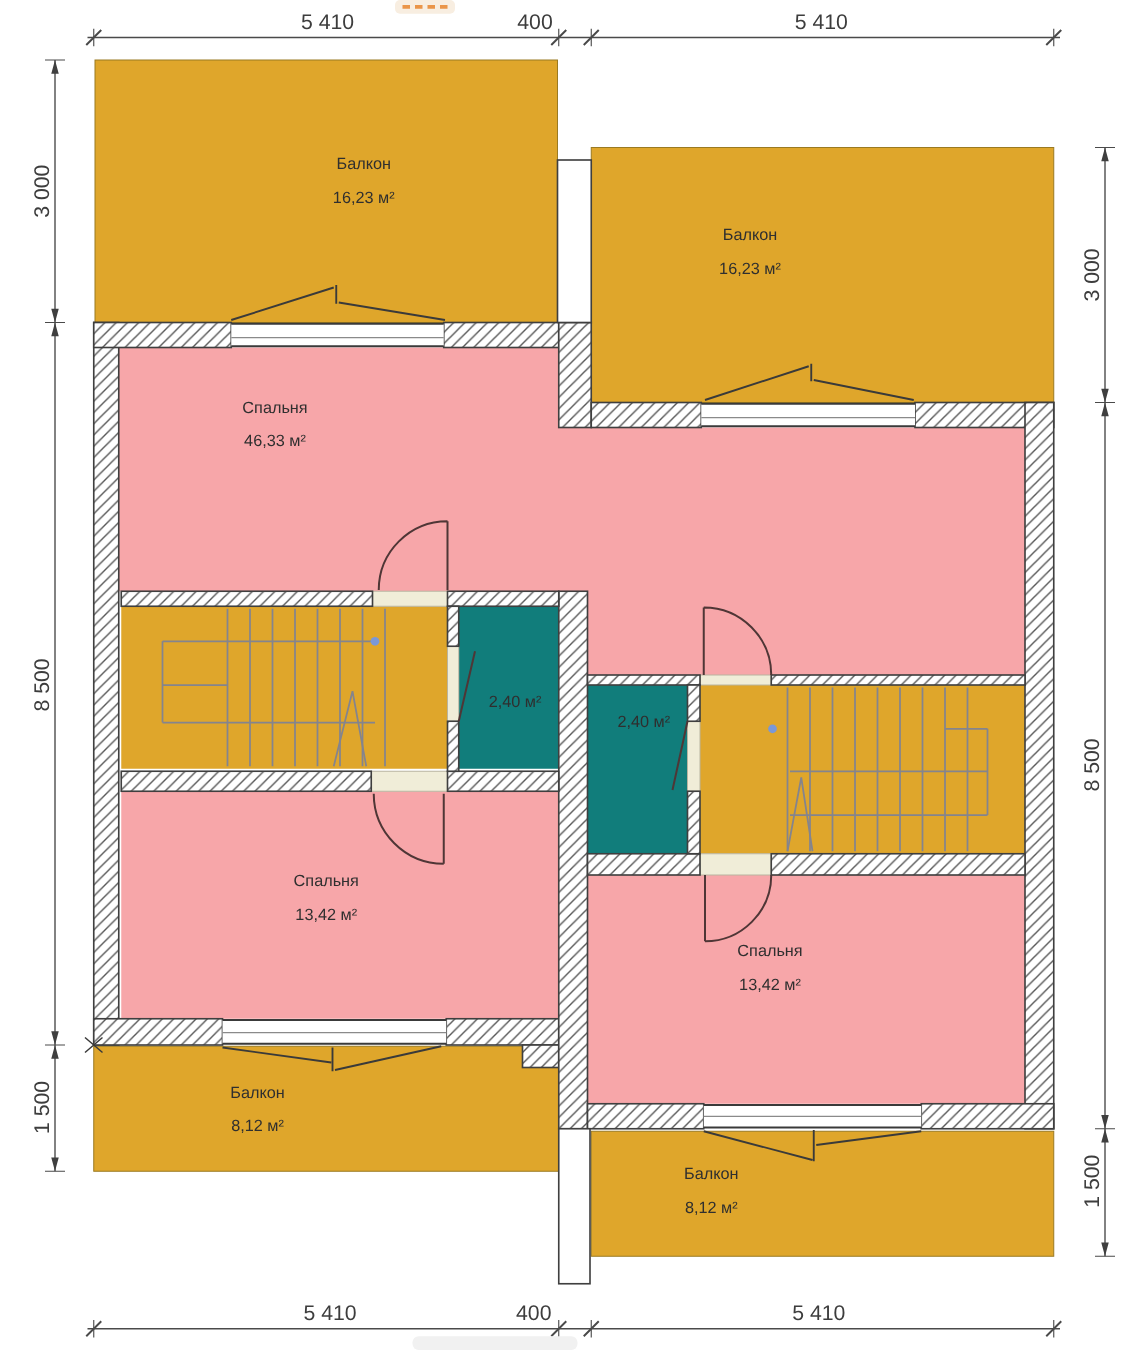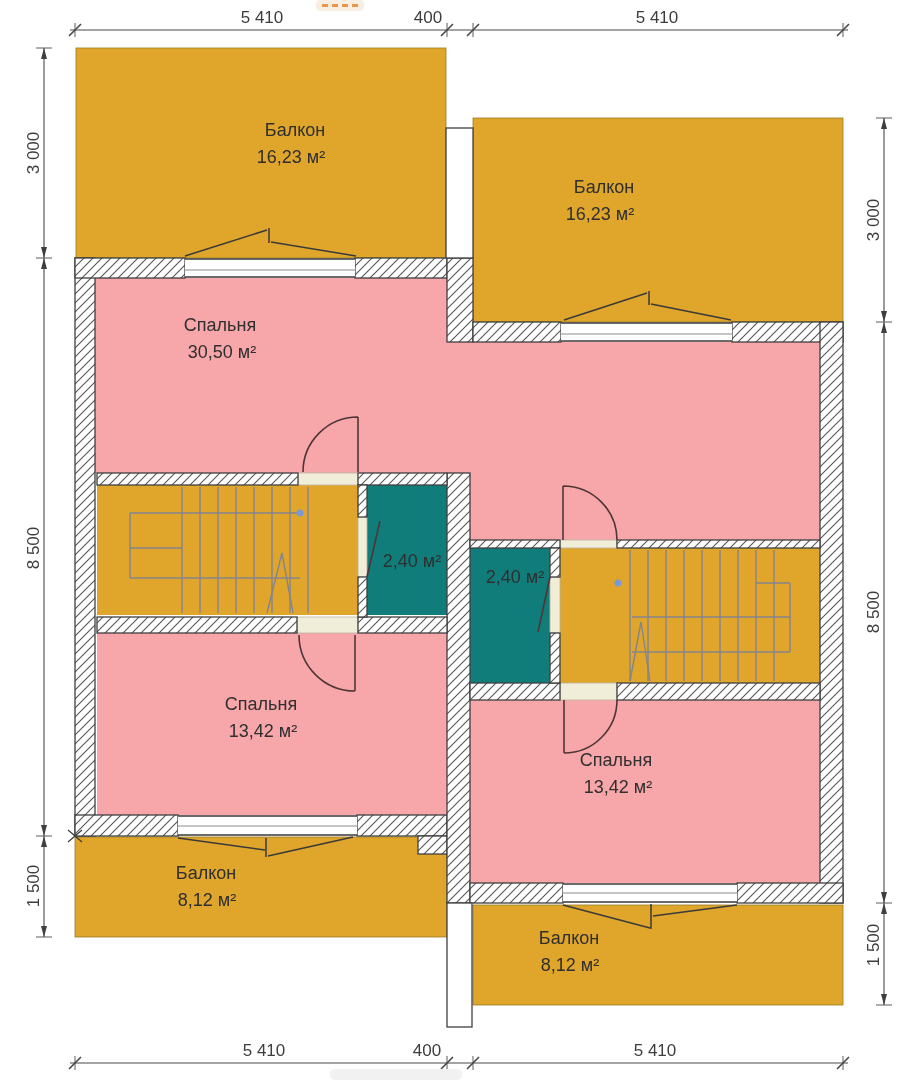--- a/index.html
+++ b/index.html
@@ -1,20 +1,20 @@
 <!DOCTYPE html>
 <html><head>
 <meta charset="utf-8">
 <style>
   html,body{margin:0;padding:0;background:#ffffff;}
   #stage{position:relative;width:908px;height:1080px;background:#ffffff;overflow:hidden;
          font-family:"Liberation Sans",sans-serif;}
   #plan-svg{position:absolute;left:0;top:0;}
-  .lbl{position:absolute;transform:translate(-50%,-50%);text-align:right;
-       font-size:18px;line-height:27px;color:#2f2f2f;white-space:nowrap;}
+  .lbl{position:absolute;transform:translate(-50%,-50%);text-align:center;
+       font-size:13px;line-height:27px;color:#2f2f2f;white-space:nowrap;}
   .dim{position:absolute;transform:translate(-50%,-50%);font-size:17px;color:#3d3d3d;white-space:nowrap;}
   .vdim{transform:translate(-50%,-50%) rotate(-90deg);}
   .wm-top{position:absolute;left:316px;top:0px;width:48px;height:11px;background:#f8eee1;border-radius:4px;}
   .wm-top i{position:absolute;top:4px;width:6px;height:3px;background:#e8852e;opacity:.85;}
   .wm-bottom{position:absolute;left:330px;top:1069px;width:132px;height:11px;background:#f1f1f1;border-radius:5px;}
 </style>
 </head>
 <body>
 
 <div id="stage">
@@ -169,21 +169,21 @@
 <div class="lbl" style="left:291px;top:144px;">
   <div>Балкон</div>
   <div>16,23 м²</div>
 </div>
 <div class="lbl" style="left:600px;top:201px;">
   <div>Балкон</div>
   <div>16,23 м²</div>
 </div>
 <div class="lbl" style="left:220px;top:339px;">
   <div>Спальня</div>
-  <div>30,50 м²</div>
+  <div>46,33 м²</div>
 </div>
 <div class="lbl" style="left:412px;top:561px;">
   <div>2,40 м²</div>
 </div>
 <div class="lbl" style="left:515px;top:577px;">
   <div>2,40 м²</div>
 </div>
 <div class="lbl" style="left:261px;top:718px;">
   <div>Спальня</div>
   <div>13,42 м²</div>

